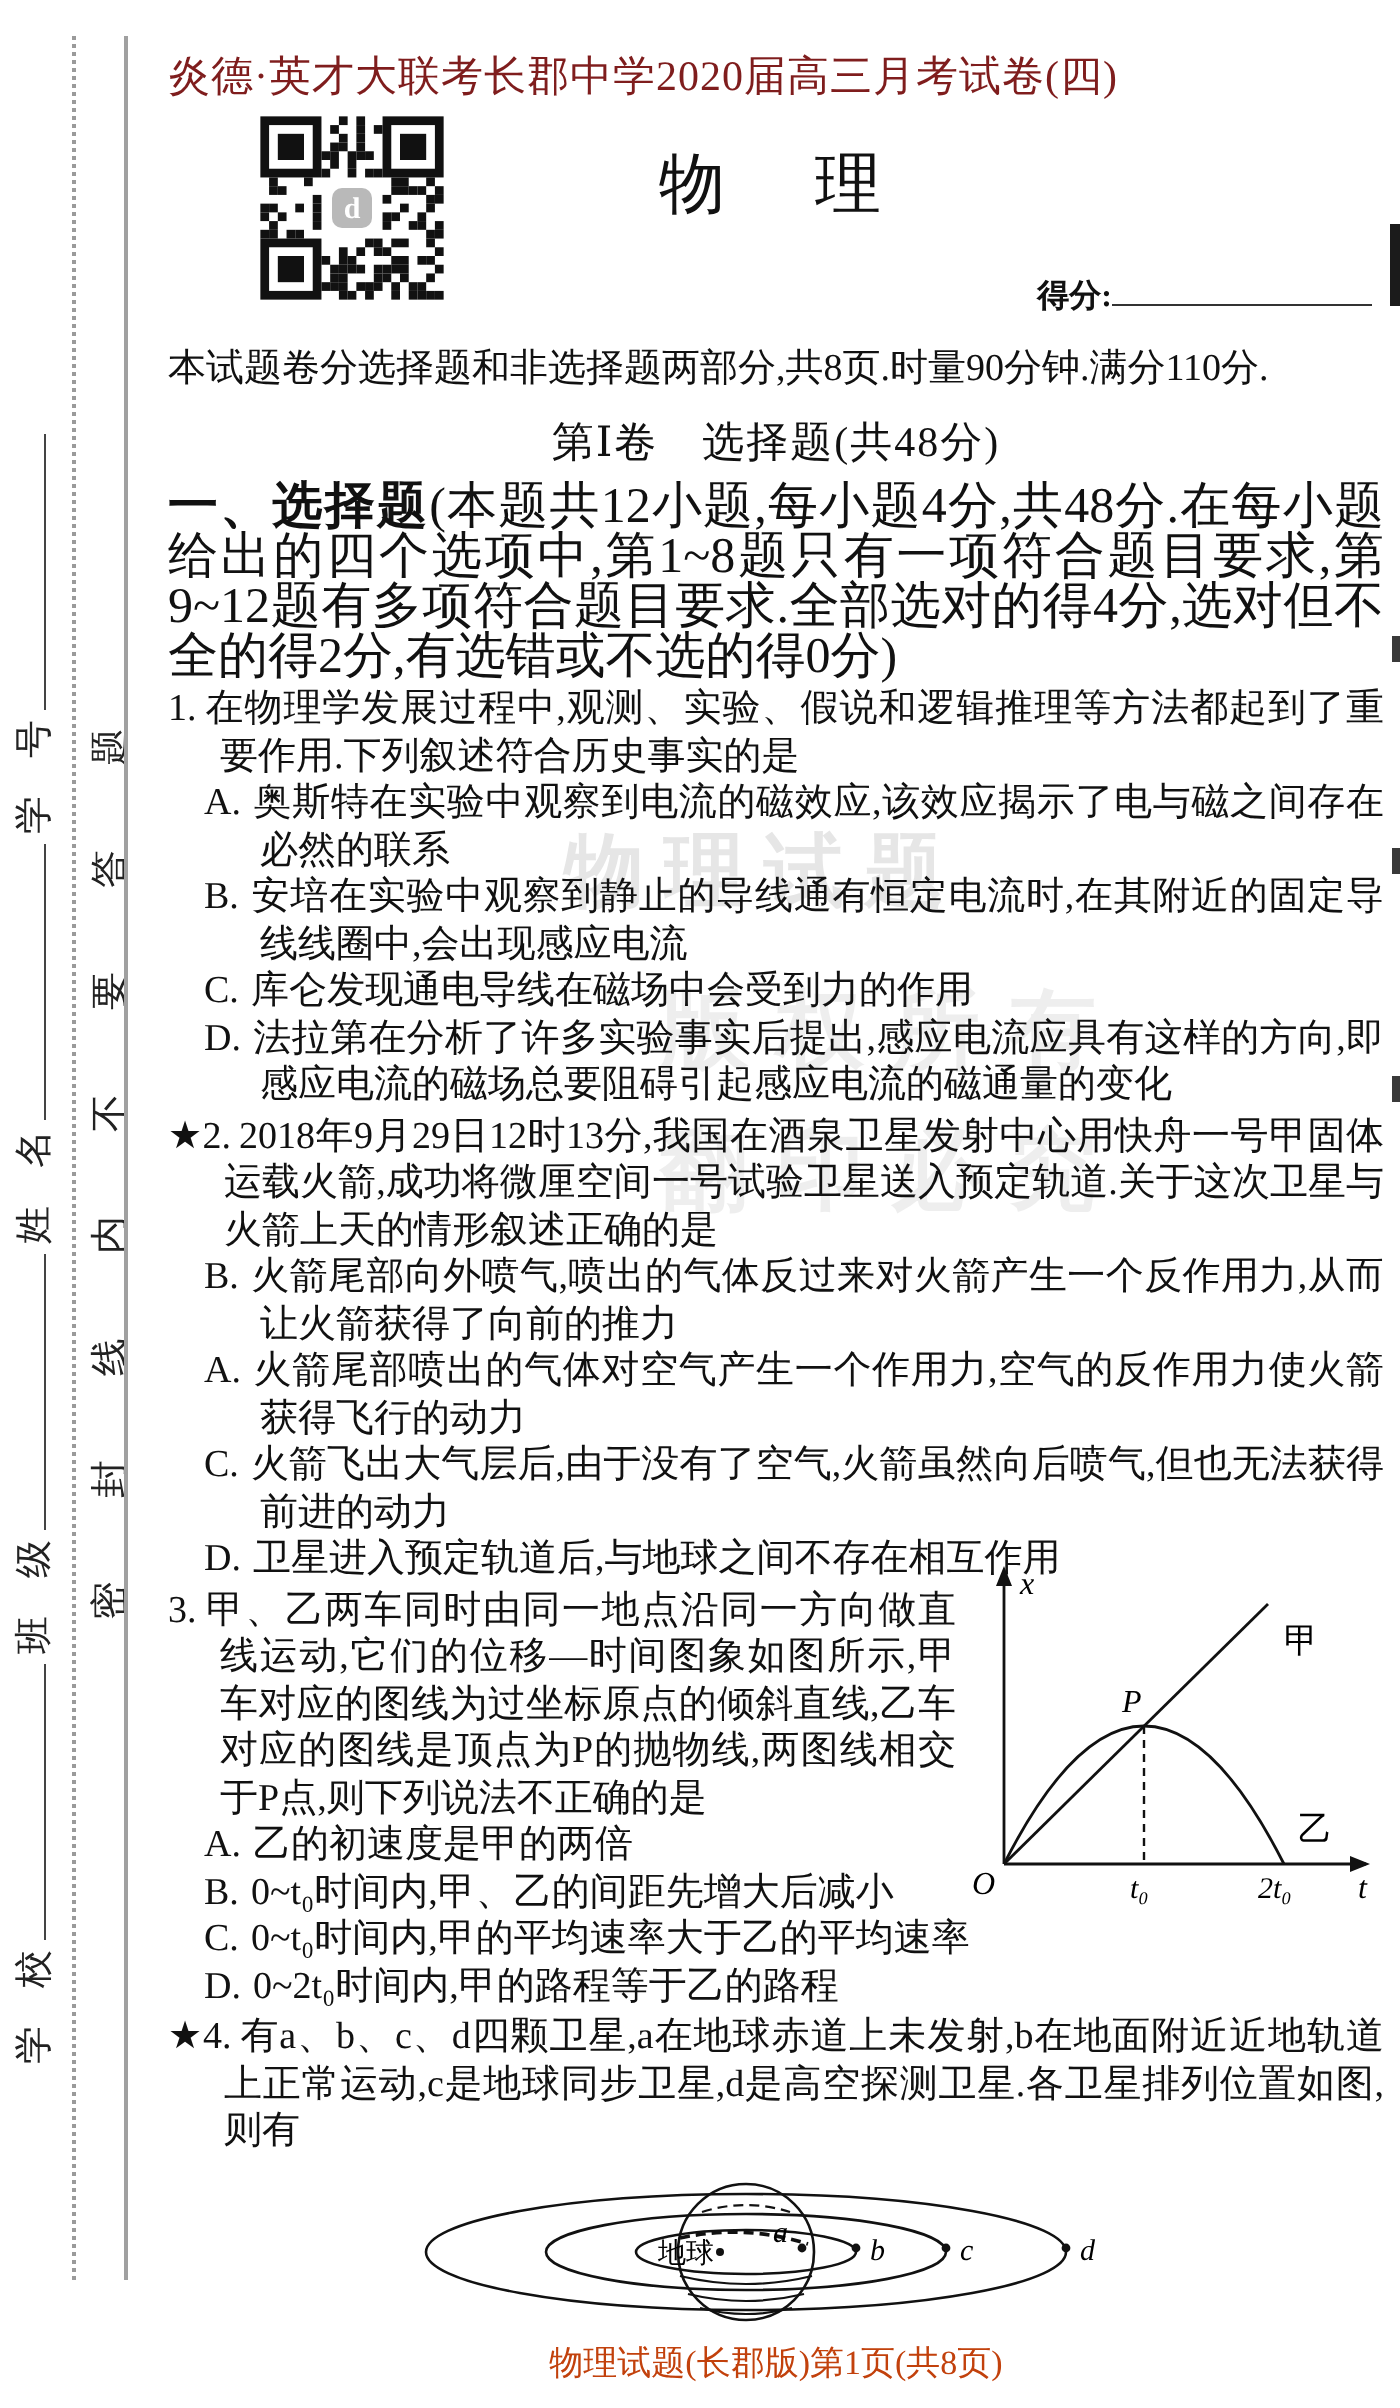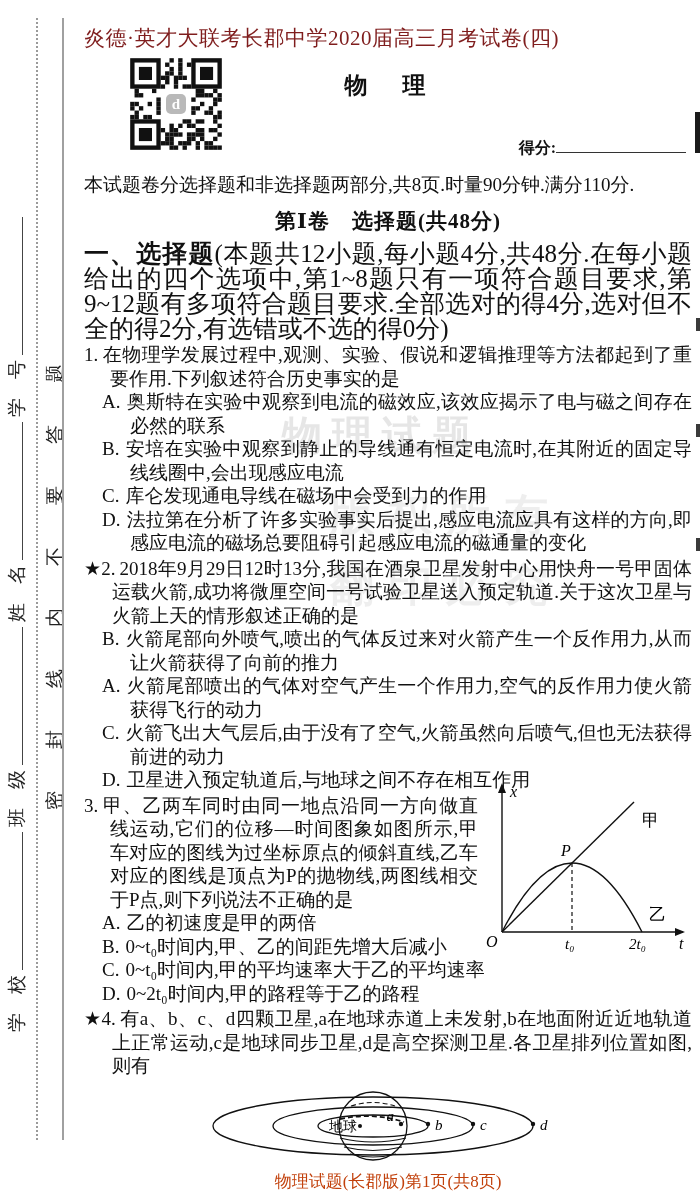--- a/index.html
+++ b/index.html
@@ -27,25 +27,25 @@
   }
   
   .main{position:absolute;left:84px;top:0;width:608px;}
   .exam-title{
     margin:24px 0 0 0;font-size:21px;font-weight:normal;letter-spacing:.5px;
     white-space:nowrap;color:#7f1d1d;
   }
   .header-row{position:relative;height:108px;}
   .qr{position:absolute;left:44px;top:4px;width:96px;height:96px;}
   .subject{position:absolute;left:0;right:0;top:18px;text-align:center;
-    font-size:23px;font-weight:bold;letter-spacing:6px;}
+    font-size:33px;font-weight:normal;letter-spacing:6px;}
   .score{position:absolute;right:6px;top:86px;font-size:16px;font-weight:bold;}
   .score .blank{display:inline-block;width:130px;height:14px;border-bottom:1.6px solid #333;}
   .intro{margin:12px 0 0 0;font-size:19px;line-height:25px;}
-  .part-title{margin:10px 0 6px 0;text-align:center;font-size:21px;font-weight:bold;letter-spacing:1px;}
+  .part-title{margin:10px 0 6px 0;text-align:center;font-size:21px;font-weight:normal;letter-spacing:1px;}
   .section-intro{margin:2px 0 0 0;font-size:25px;line-height:25px;text-align:justify;}
   .section-intro b{letter-spacing:.5px;}
   p.qstem{margin:0;font-size:19px;line-height:23.5px;text-align:justify;
     padding-left:26px;text-indent:-26px;}
   p.qstem .qnum{margin-right:4px;}
   p.opt{margin:0;font-size:19px;line-height:23.5px;text-align:justify;
     padding-left:46px;text-indent:-28px;}
   p.opt .optlabel{margin-right:6px;}
   .q-block{margin-top:2px;}
   .q3-block{position:relative;}

